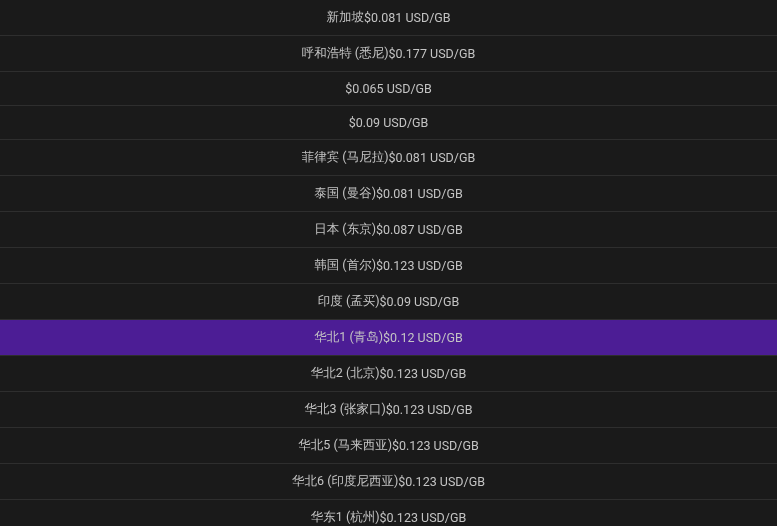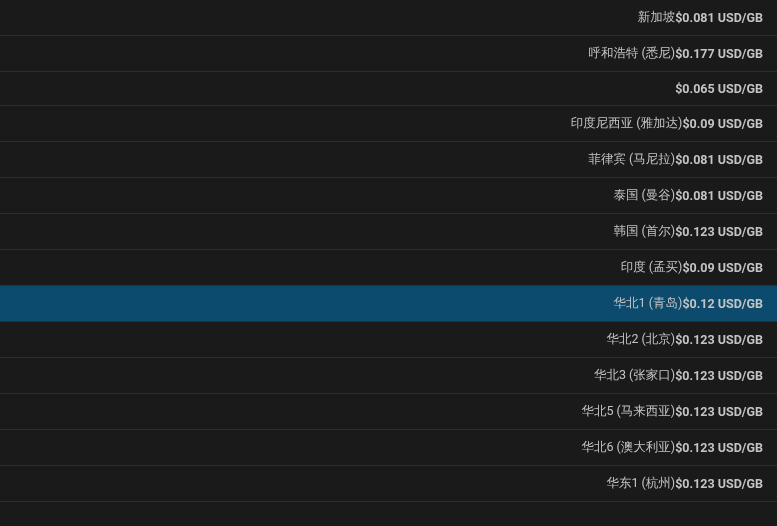--- a/index.html
+++ b/index.html
@@ -12,67 +12,70 @@
       font-family: -apple-system, BlinkMacSystemFont, "Segoe UI", Roboto, "Helvetica Neue", Arial, sans-serif;
       width: 777px;
       height: 526px;
       overflow: hidden;
     }
     .pricing-table {
       width: 100%;
     }
     .pricing-row {
       display: flex;
-      justify-content: flex-end;
+      justify-content: center;
       align-items: center;
       padding: 9px 14px;
       border-bottom: 1px solid #2e2e2e;
       background-color: #1a1a1a;
     }
     .pricing-row.highlighted {
-      background-color: #0c4a6e;
+      background-color: #4c1d95;
     }
     .region-name {
       color: #c4c4c4;
       font-size: 12.5px;
       font-weight: 400;
     }
     .region-price {
       color: #c4c4c4;
       font-size: 12.5px;
-      font-weight: 700;
+      font-weight: 400;
       white-space: nowrap;
     }
   </style>
 </head>
 <body>
 
 <div class="pricing-table">
   <div class="pricing-row">
     <span class="region-name">新加坡</span>
     <span class="region-price">$0.081 USD/GB</span>
   </div>
   <div class="pricing-row">
     <span class="region-name">呼和浩特 (悉尼)</span>
     <span class="region-price">$0.177 USD/GB</span>
   </div>
   <div class="pricing-row">
     <span class="region-price">$0.065 USD/GB</span>
   </div>
   <div class="pricing-row">
-    <span class="region-name">印度尼西亚 (雅加达)</span>
     <span class="region-price">$0.09 USD/GB</span>
   </div>
   <div class="pricing-row">
     <span class="region-name">菲律宾 (马尼拉)</span>
     <span class="region-price">$0.081 USD/GB</span>
   </div>
   <div class="pricing-row">
     <span class="region-name">泰国 (曼谷)</span>
     <span class="region-price">$0.081 USD/GB</span>
+  </div>
+  <div class="pricing-row">
+    <span class="region-name">日本 (东京)</span>
+    <span class="region-price">$0.087 USD/GB</span>
   </div>
   <div class="pricing-row">
     <span class="region-name">韩国 (首尔)</span>
     <span class="region-price">$0.123 USD/GB</span>
   </div>
   <div class="pricing-row">
     <span class="region-name">印度 (孟买)</span>
     <span class="region-price">$0.09 USD/GB</span>
   </div>
   <div class="pricing-row highlighted">
@@ -85,20 +88,20 @@
   </div>
   <div class="pricing-row">
     <span class="region-name">华北3 (张家口)</span>
     <span class="region-price">$0.123 USD/GB</span>
   </div>
   <div class="pricing-row">
     <span class="region-name">华北5 (马来西亚)</span>
     <span class="region-price">$0.123 USD/GB</span>
   </div>
   <div class="pricing-row">
-    <span class="region-name">华北6 (澳大利亚)</span>
+    <span class="region-name">华北6 (印度尼西亚)</span>
     <span class="region-price">$0.123 USD/GB</span>
   </div>
   <div class="pricing-row">
     <span class="region-name">华东1 (杭州)</span>
     <span class="region-price">$0.123 USD/GB</span>
   </div>
 </div>
 
 </body></html>

